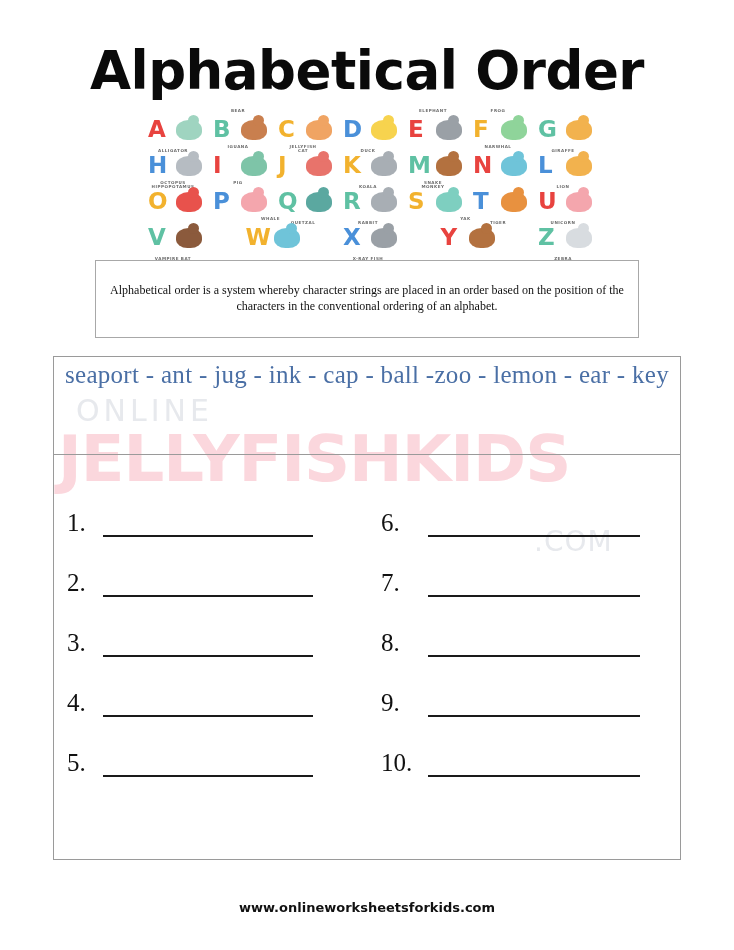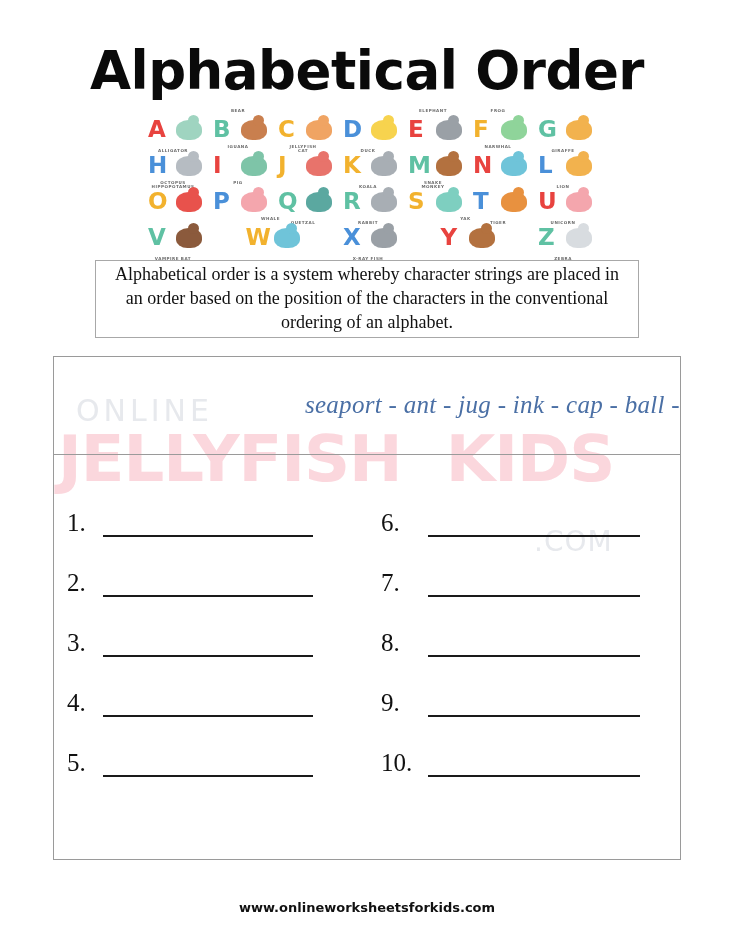--- a/index.html
+++ b/index.html
@@ -104,21 +104,21 @@
     left: 95px;
     width: 544px;
     height: 78px;
     border: 1px solid #a8a8a8;
     box-sizing: border-box;
     display: flex;
     align-items: center;
     justify-content: center;
   }
   .definition-text {
-    font-size: 18px;
+    font-size: 12px;
     line-height: 1.33;
     text-align: center;
     color: #111;
     padding: 0 12px;
   }
 
   
   .main-box {
     position: absolute;
     top: 356px;
@@ -141,26 +141,25 @@
   .instruction-text {
     font-size: 21px;
     color: #111;
     padding-left: 33px;
   }
   .words-row {
     height: 98px;
     border-bottom: 1px solid #9a9a9a;
     box-sizing: border-box;
     display: flex;
-    flex-direction: column;
+    flex-direction: row;
     justify-content: center;
-    align-items: flex-end;
+    align-items: flex-start;
     position: relative;
     z-index: 2;
-    font-style: italic;
   }
   .words-line {
     font-size: 25px;
     color: #4a6fa5;
     letter-spacing: 0.3px;
     line-height: 1.45;
     text-align: center;
     white-space: nowrap;
   }
 
@@ -230,21 +229,20 @@
     top: 42px;
     left: 58px;
     font-size: 64px;
     font-weight: bold;
     letter-spacing: -1px;
     color: #fbd7dd;
     line-height: 1;
   }
   .wm-kids {
     color: #fbd7dd;
-    margin-left: 44px;
   }
   .wm-com {
     position: absolute;
     top: 140px;
     left: 534px;
     font-size: 28px;
     letter-spacing: 1px;
     color: #e7e9ed;
   }
 
@@ -417,20 +415,21 @@
     <span>JELLYFISH</span><span class="wm-kids">KIDS</span>
   </div>
   <div class="wm-com">.COM</div>
 </div>
 
 <div class="main-box">
 
 
   <div class="words-row">
     <div class="words-line">seaport  -  ant  -  jug  -  ink  -  cap  -  ball  -</div>
+    <div class="words-line">zoo  -  lemon  -  ear  -  key</div>
   </div>
 
   <div class="answers">
     <div class="answer-col left" id="answer-col-left">
         <div class="answer-item">
           <span class="answer-num">1.</span>
           <span class="answer-line"></span>
         </div>
         <div class="answer-item">
           <span class="answer-num">2.</span>

